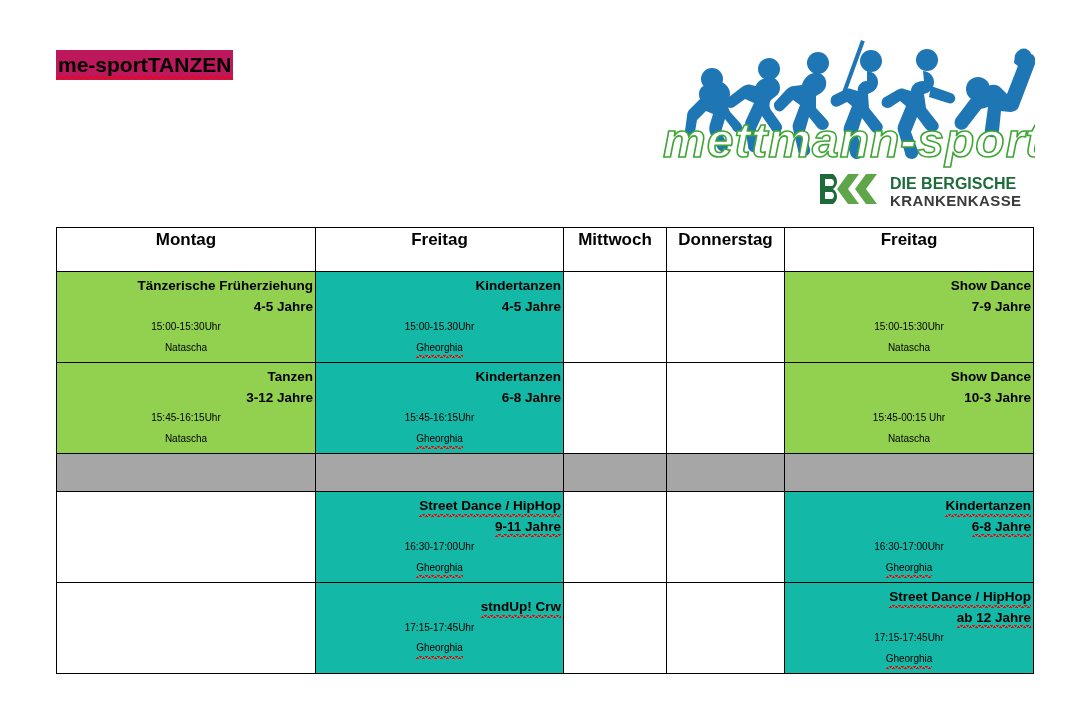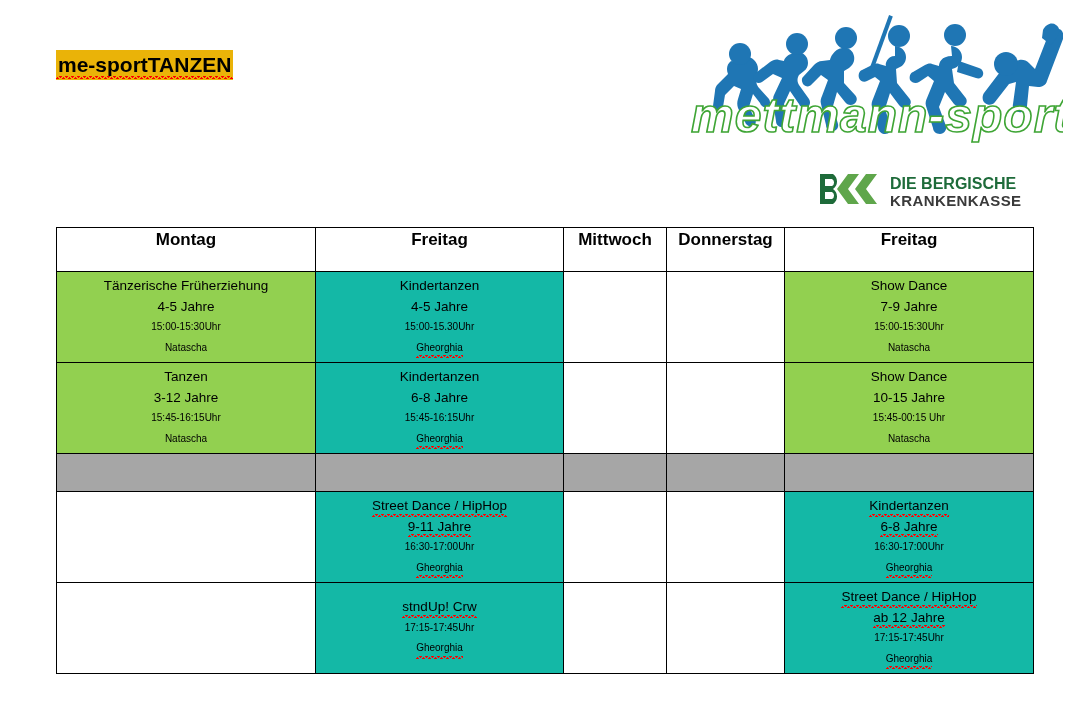--- a/index.html
+++ b/index.html
@@ -21,21 +21,21 @@
   .header-block {
     position: absolute;
     left: 56px;
     top: 50px;
   }
   .title-line {
     display: block;
     font-size: 21px;
     font-weight: bold;
     color: #000000;
-    background: #eab308;
+    background: #be185d;
     line-height: 1.42;
     white-space: nowrap;
     width: max-content;
     padding: 0 2px;
   }
   .title-line.l1 { text-decoration: none; }
   .squiggle-wrap { position: relative; display: inline-block; }
   .sq-under {
     position: absolute;
     left: 0; right: 0; bottom: 1px;
@@ -45,24 +45,23 @@
       radial-gradient(circle at 4.5px 0.7px, #ff0000 1.1px, transparent 1.3px);
     background-size: 6px 3px;
     background-repeat: repeat-x;
     pointer-events: none;
   }
 
   
   .logo-main {
     position: absolute;
     left: 655px;
-    top: 6px;
+    top: 31px;
     width: 380px;
     height: 140px;
-    margin-left: 28px;
   }
   .logo-bkk {
     position: absolute;
     left: 818px;
     top: 170px;
     width: 215px;
     height: 42px;
   }
 
   
@@ -100,21 +99,21 @@
   .bg-gray  { background: #A6A6A6; }
   .bg-white { background: #ffffff; }
 
   .cellline {
     display: block;
     font-size: 13.5px;
     line-height: 20.5px;
     color: #000000;
     white-space: nowrap;
   }
-  .cellline.bold { font-weight: normal; }
+  .cellline.bold { font-weight: bold; text-align: right; }
   .cellline.norm { font-weight: normal; font-size: 10px; }
 
   .u-wrap { position: relative; display: inline-block; }
   .u-wrap .sq {
     position: absolute;
     left: 0; right: 0; bottom: 0px;
     height: 3px;
     background-image:
       radial-gradient(circle at 1.5px 2.4px, #ff0000 1.1px, transparent 1.3px),
       radial-gradient(circle at 4.5px 0.7px, #ff0000 1.1px, transparent 1.3px);
@@ -228,21 +227,21 @@
           <td class="cell bg-pink">
             <span class="cellline bold">Kindertanzen</span>
             <span class="cellline bold">6-8 Jahre</span>
             <span class="cellline norm">15:45-16:15Uhr</span>
             <span class="cellline norm"><span class="u-wrap">Gheorghia<span class="sq"></span></span></span>
           </td>
           <td class="cell bg-white"></td>
           <td class="cell bg-white"></td>
           <td class="cell bg-green">
             <span class="cellline bold">Show Dance</span>
-            <span class="cellline bold">10-15 Jahre</span>
+            <span class="cellline bold">10-3 Jahre</span>
             <span class="cellline norm">15:45-00:15 Uhr</span>
             <span class="cellline norm">Natascha</span>
           </td>
         </tr>
         <tr>
           <td class="sep bg-gray"></td>
           <td class="sep bg-gray"></td>
           <td class="sep bg-gray"></td>
           <td class="sep bg-gray"></td>
           <td class="sep bg-gray"></td>

